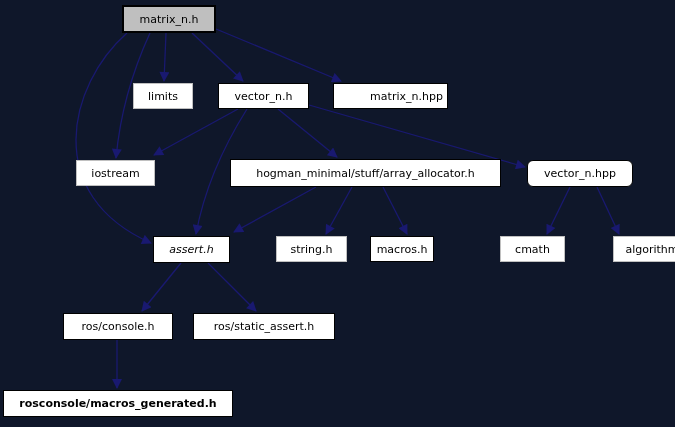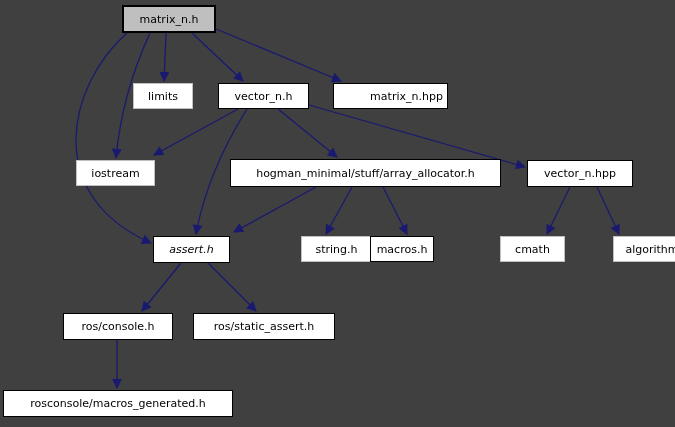--- a/index.html
+++ b/index.html
@@ -5,21 +5,21 @@
   html, body {
     margin: 0;
     padding: 0;
     background: #ffffff;
     font-family: "DejaVu Sans", "Liberation Sans", sans-serif;
   }
   .canvas {
     position: relative;
     width: 675px;
     height: 427px;
-    background: #404040;
+    background: #0f172a;
     overflow: hidden;
   }
   .edges-layer {
     position: absolute;
     left: 0;
     top: 0;
     width: 675px;
     height: 427px;
     pointer-events: none;
   }
@@ -79,22 +79,22 @@
       <path d="M208,263 L256,311" class="edge" stroke="#191970" marker-end="url(#arrow)"></path>
       <path d="M117,340 L117,388" class="edge" stroke="#191970" marker-end="url(#arrow)"></path>
     </svg>
 
 <div class="node current" style="left: 122px; top: 5px; width: 94px; height: 28px;">matrix_n.h</div>
     <div class="node system" style="left: 133px; top: 83px; width: 60px; height: 26px;">limits</div>
     <div class="node project" style="left: 218px; top: 83px; width: 91px; height: 26px;">vector_n.h</div>
     <div class="node project" style="left: 333px; top: 83px; width: 115px; height: 26px; padding-left: 32px;">matrix_n.hpp</div>
     <div class="node system" style="left: 76px; top: 160px; width: 79px; height: 26px;">iostream</div>
     <div class="node project" style="left: 230px; top: 159px; width: 271px; height: 28px;">hogman_minimal/stuff/array_allocator.h</div>
-    <div class="node project" style="left: 527px; top: 160px; width: 106px; height: 27px;">vector_n.hpp</div>
+    <div class="node project" style="left: 527px; top: 160px; width: 106px; height: 27px; border-radius: 6px;">vector_n.hpp</div>
     <div class="node project" style="left: 153px; top: 236px; width: 77px; height: 27px; font-style: italic;">assert.h</div>
-    <div class="node system" style="left: 276px; top: 236px; width: 71px; height: 26px; margin-left: 25px;">string.h</div>
+    <div class="node system" style="left: 276px; top: 236px; width: 71px; height: 26px;">string.h</div>
     <div class="node project" style="left: 370px; top: 236px; width: 64px; height: 26px;">macros.h</div>
     <div class="node system" style="left: 500px; top: 236px; width: 65px; height: 26px;">cmath</div>
     <div class="node system" style="left: 585px; top: 236px; width: 78px; height: 26px; margin-left: 28px;">algorithm</div>
     <div class="node project" style="left: 63px; top: 313px; width: 110px; height: 27px;">ros/console.h</div>
     <div class="node project" style="left: 193px; top: 313px; width: 142px; height: 27px; text-align: center;">ros/static_assert.h</div>
-    <div class="node project" style="left: 3px; top: 390px; width: 230px; height: 27px;">rosconsole/macros_generated.h</div>
+    <div class="node project" style="left: 3px; top: 390px; width: 230px; height: 27px; font-weight: bold;">rosconsole/macros_generated.h</div>
   </div>
 
 </body></html>

